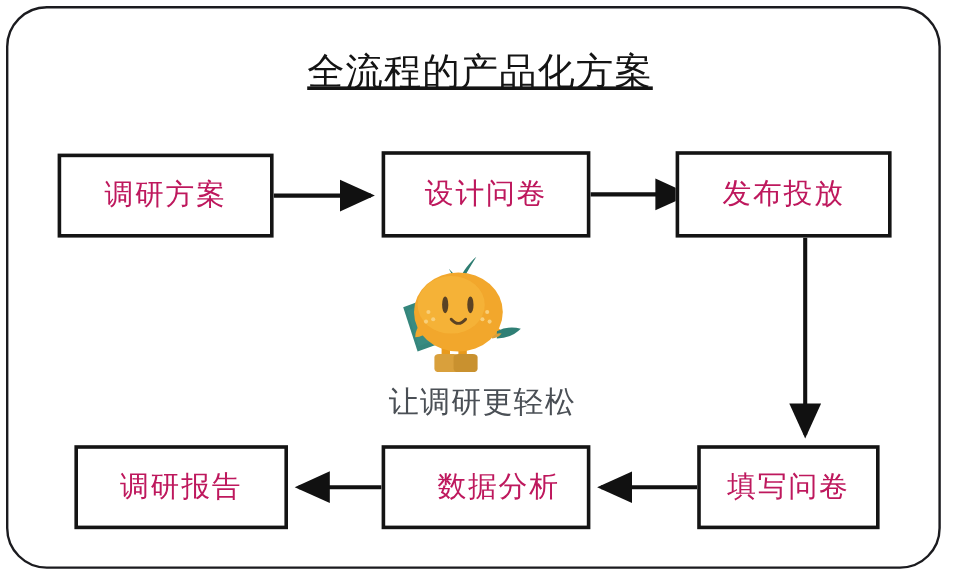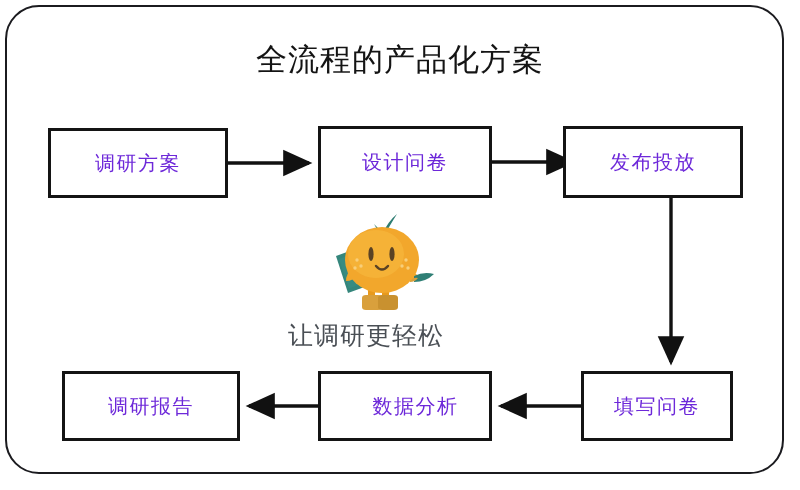--- a/index.html
+++ b/index.html
@@ -35,35 +35,36 @@
     left: 0;
     top: 40px;
     width: 800px;
     text-align: center;
     font-size: 31px;
     line-height: 40px;
     color: #141414;
     letter-spacing: 1px;
     font-weight: 400;
     white-space: nowrap;
+    text-decoration: underline;
   }
   
   .flow-box {
     position: absolute;
     border: 3px solid #141414;
     background: #ffffff;
     box-sizing: border-box;
     display: flex;
     align-items: center;
     justify-content: center;
   }
   .flow-box .box-label {
-    font-size: 20px;
+    font-size: 24px;
     line-height: 30px;
-    color: #6d28d9;
+    color: #be185d;
     letter-spacing: 1.5px;
     white-space: nowrap;
   }
   #box-plan      { left: 48px;  top: 128px; width: 180px; height: 70px; }
   #box-design    { left: 318px; top: 126px; width: 174px; height: 72px; }
   #box-publish   { left: 563px; top: 126px; width: 180px; height: 72px; }
   #box-fill      { left: 581px; top: 371px; width: 152px; height: 70px; }
   #box-analyze   { left: 318px; top: 371px; width: 174px; height: 70px; padding-left: 21px; }
   #box-report    { left: 62px;  top: 371px; width: 178px; height: 70px; }
 
@@ -90,20 +91,21 @@
     left: 30px;
     top: 0;
     width: 128px;
     height: 110px;
   }
   #mascot-caption {
     position: absolute;
     left: 0;
     top: 110px;
     width: 228px;
+    text-align: center;
     font-size: 25px;
     line-height: 34px;
     color: #4a4f55;
     letter-spacing: 1px;
     white-space: nowrap;
   }
 </style>
 </head>
 <body>
 

